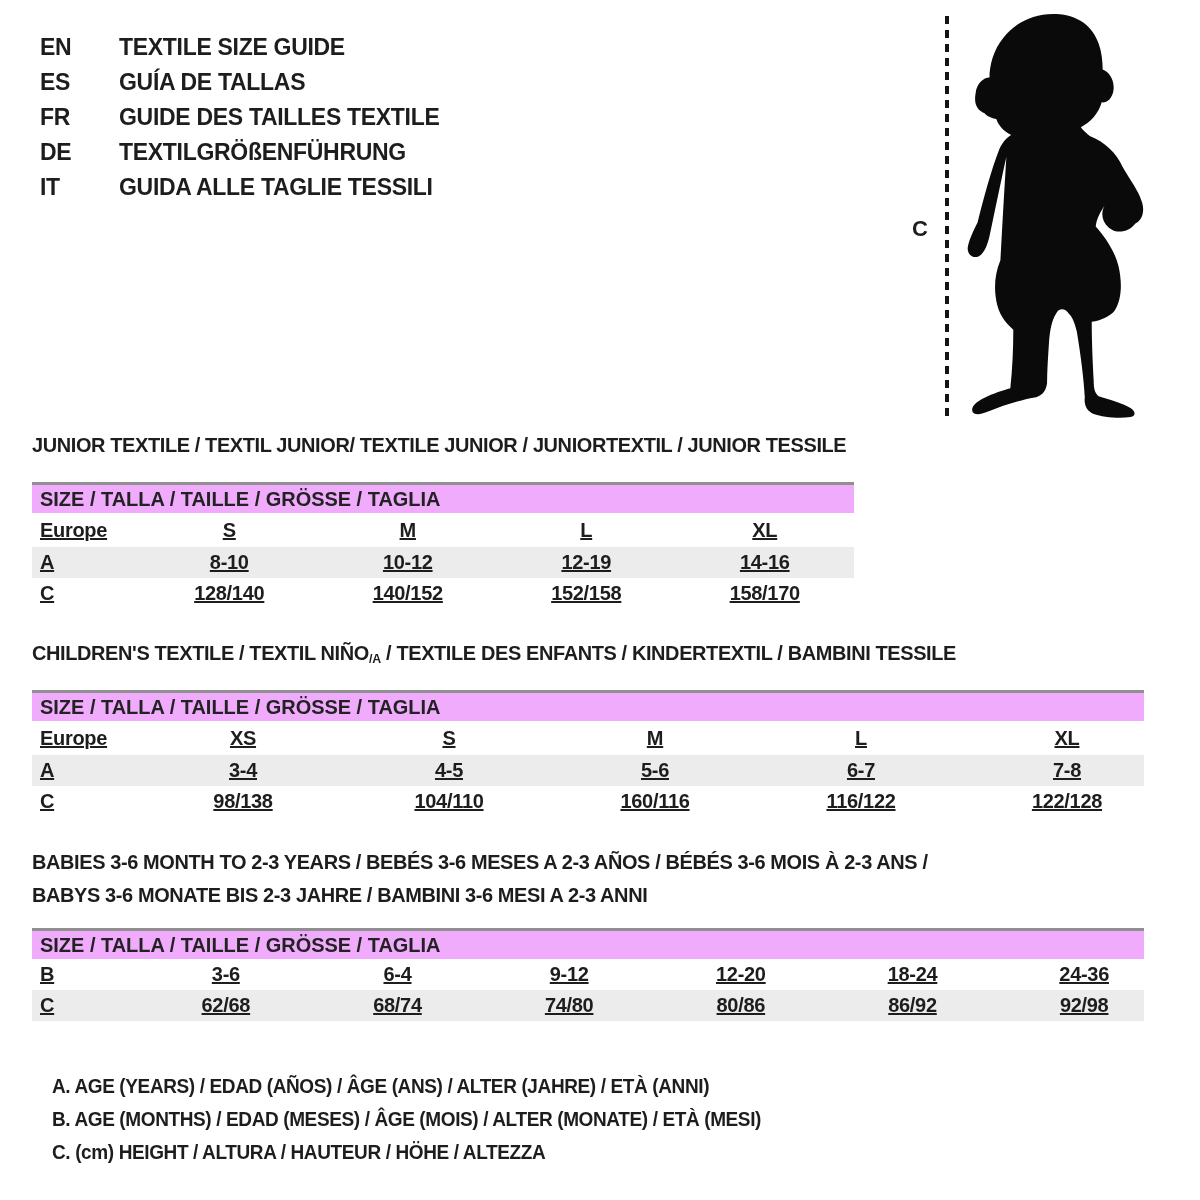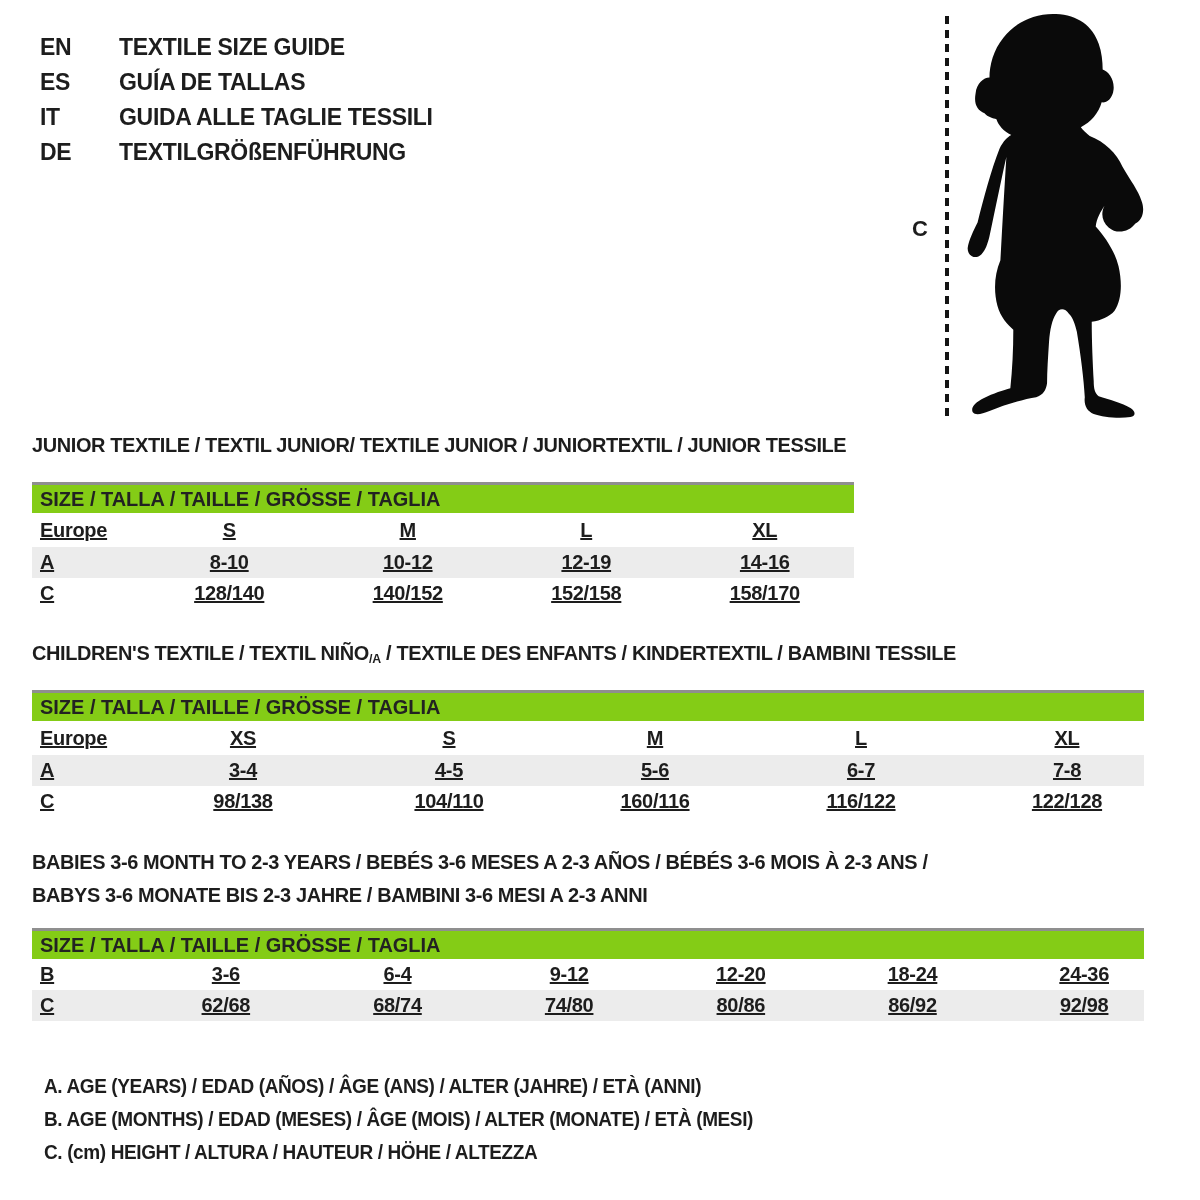--- a/index.html
+++ b/index.html
@@ -12,56 +12,60 @@
   .lang-row{display:flex;line-height:35px;font-size:23px;letter-spacing:-0.3px;}
   .lang-code{width:79px;}
   
   .dash-line{position:absolute;left:945px;top:16px;width:4px;height:402px;
     background:repeating-linear-gradient(to bottom,#141414 0 8px,transparent 8px 14px);}
   .measure-c{position:absolute;left:912px;top:216px;font-size:22px;}
   .silhouette{position:absolute;left:953px;top:10px;}
   
   .section-title{position:absolute;font-size:21px;letter-spacing:-0.4px;transform:scaleX(0.95);transform-origin:left top;white-space:nowrap;}
   .title-sub{font-size:13px;vertical-align:-3px;letter-spacing:-0.2px;}
-  .size-bar{position:absolute;height:28px;background:#84cc16;border-top:3px solid #8f8f8f;
+  .size-bar{position:absolute;height:28px;background:#f0abfc;border-top:3px solid #8f8f8f;
     font-size:21px;line-height:28px;padding-left:8px;box-sizing:content-box;color:#222;}
   .size-bar span{display:inline-block;transform:scaleX(0.95);transform-origin:left center;white-space:nowrap;}
   .grid{position:absolute;display:grid;text-decoration:underline;}
   .cols-5{grid-template-columns:108px repeat(5,1fr);}
   .cols-6{grid-template-columns:108px repeat(6,1fr);}
   .cell{font-size:20px;text-align:center;white-space:nowrap;letter-spacing:-0.3px;}
   .cell.lbl{text-align:left;padding-left:8px;}
   .row-h34 .cell{line-height:34px;}
   .shaded{background:#ececec;}
   .rowwrap{display:contents;}
   
-  .legend{position:absolute;left:44px;top:1070px;}
+  .legend{position:absolute;left:52px;top:1070px;}
   .legend-line{font-size:20px;line-height:33px;letter-spacing:-0.4px;transform:scaleX(0.95);transform-origin:left top;white-space:nowrap;}
 </style>
 </head>
 <body>
 
 <div class="page">
 
   <div class="lang-block">
     <div class="lang-row">
       <span class="lang-code">EN</span>
       <span class="lang-label">TEXTILE SIZE GUIDE</span>
     </div>
     <div class="lang-row">
       <span class="lang-code">ES</span>
       <span class="lang-label">GUÍA DE TALLAS</span>
     </div>
     <div class="lang-row">
+      <span class="lang-code">FR</span>
+      <span class="lang-label">GUIDE DES TAILLES TEXTILE</span>
+    </div>
+    <div class="lang-row">
+      <span class="lang-code">DE</span>
+      <span class="lang-label">TEXTILGRÖßENFÜHRUNG</span>
+    </div>
+    <div class="lang-row">
       <span class="lang-code">IT</span>
       <span class="lang-label">GUIDA ALLE TAGLIE TESSILI</span>
-    </div>
-    <div class="lang-row">
-      <span class="lang-code">DE</span>
-      <span class="lang-label">TEXTILGRÖßENFÜHRUNG</span>
     </div>
   </div>
 
   <div class="dash-line"></div>
   <div class="measure-c">C</div>
   <svg class="silhouette" width="205" height="412" viewBox="0 0 205 415" xmlns="http://www.w3.org/2000/svg">
     <path fill="#0a0a0a" d="
       M103,4
       C 125,5 140,16 146,34
       C 149,42 150,52 150,60

